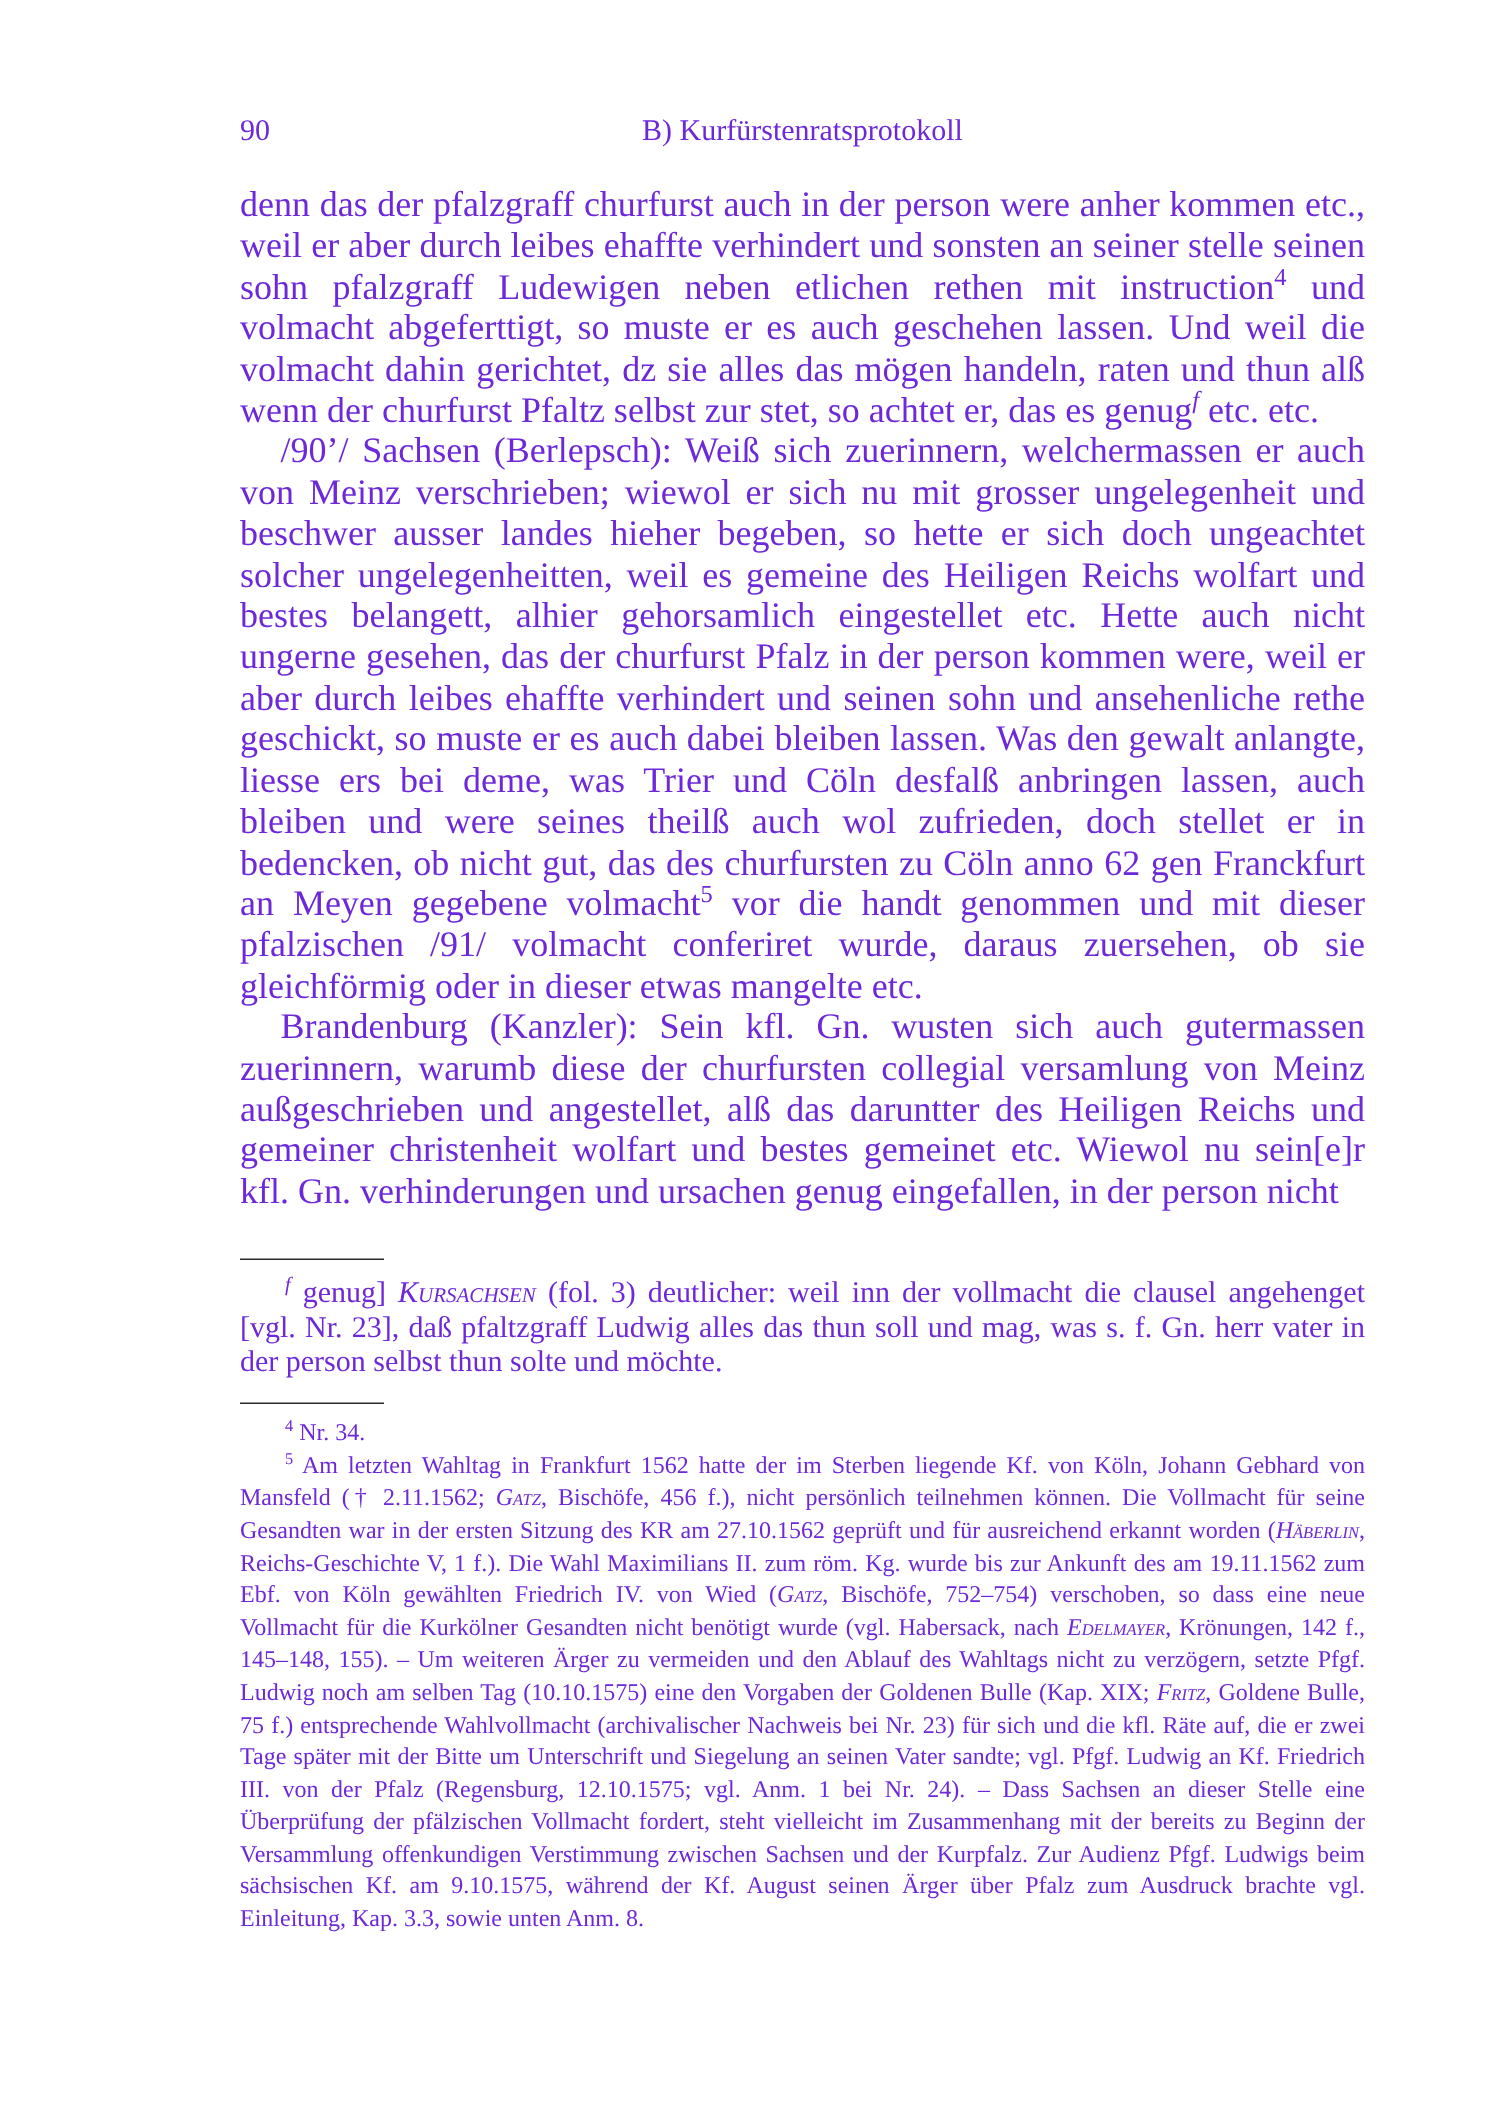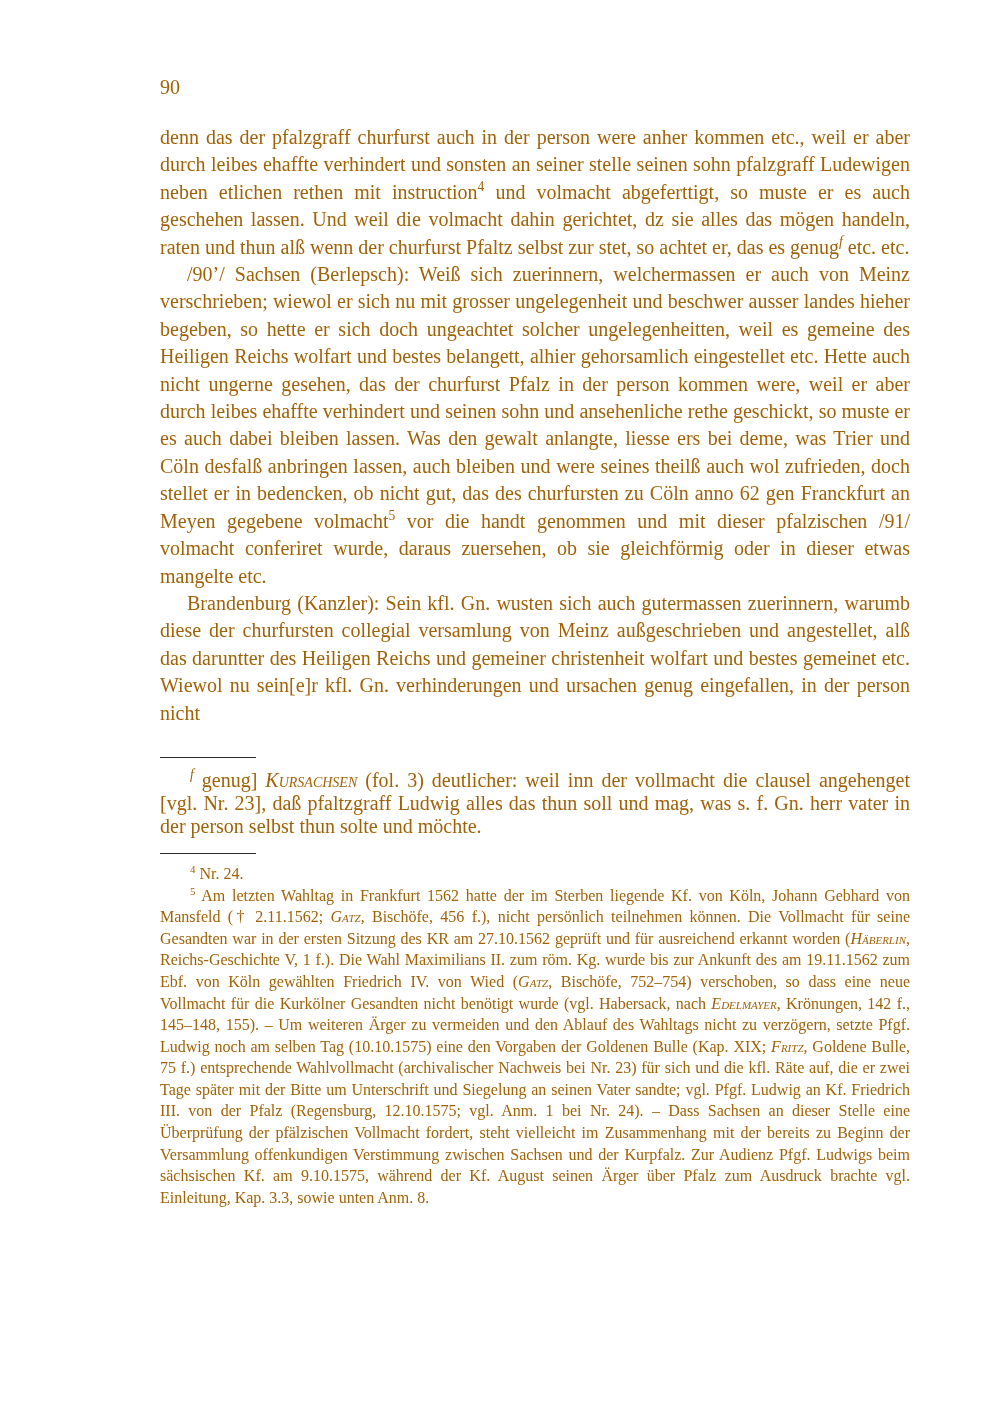--- a/index.html
+++ b/index.html
@@ -5,21 +5,21 @@
   html, body {
     margin: 0;
     padding: 0;
     background: #ffffff;
   }
   .page {
     position: relative;
     width: 1004px;
     height: 1418px;
     background: #ffffff;
-    color: #a16207;
+    color: #6d28d9;
     font-family: "Liberation Serif", "DejaVu Serif", serif;
     box-sizing: border-box;
     padding: 76px 94px 0 160px;
     overflow: hidden;
   }
   
   .running-head {
     position: relative;
     height: 30px;
     margin-bottom: 18px;
@@ -30,21 +30,21 @@
     left: 0;
     top: 0;
   }
   .head-title {
     display: block;
     text-align: center;
     width: 100%;
   }
   
   .body-text {
-    font-size: 20px;
+    font-size: 24px;
     line-height: 27.4px;
     text-align: justify;
   }
   .para { margin: 0; }
   .para.indent { text-indent: 27px; }
   
   .fn-rule {
     width: 96px;
     border: 0;
     border-top: 1.5px solid #2a2a2a;
@@ -82,34 +82,35 @@
     font-style: italic;
   }
 </style>
 </head>
 <body>
 
 <div class="page">
 
   <header class="running-head">
     <span class="pagenum">90</span>
+    <span class="head-title">B) Kurfürstenratsprotokoll</span>
   </header>
 
   <main class="body-text">
     <p class="para"><span class="seg-roman">denn das der pfalzgraff churfurst auch in der person were anher kommen etc., weil er aber durch leibes ehaffte verhindert und sonsten an seiner stelle seinen sohn pfalzgraff Ludewigen neben etlichen rethen mit instruction</span><span class="seg-sup">4</span><span class="seg-roman"> und volmacht abgeferttigt, so muste er es auch geschehen lassen. Und weil die volmacht dahin gerichtet, dz sie alles das mögen handeln, raten und thun alß wenn der churfurst Pfaltz selbst zur stet, so achtet er, das es genug</span><span class="seg-sup-italic">f</span><span class="seg-roman"> etc. etc.</span></p>
     <p class="para indent"><span class="seg-roman">/90’/ </span><span class="seg-italic">Sachsen (Berlepsch):</span><span class="seg-roman"> Weiß sich zuerinnern, welchermassen er auch von Meinz verschrieben; wiewol er sich nu mit grosser ungelegenheit und beschwer ausser landes hieher begeben, so hette er sich doch ungeachtet solcher ungelegenheitten, weil es gemeine des Heiligen Reichs wolfart und bestes belangett, alhier gehorsamlich eingestellet etc. Hette auch nicht ungerne gesehen, das der churfurst Pfalz in der person kommen were, weil er aber durch leibes ehaffte verhindert und seinen sohn und ansehenliche rethe geschickt, so muste er es auch dabei bleiben lassen. Was den gewalt anlangte, liesse ers bei deme, was Trier und Cöln desfalß anbringen lassen, auch bleiben und were seines theilß auch wol zufrieden, doch stellet er in bedencken, ob nicht gut, das des churfursten zu Cöln anno 62 gen Franckfurt an Meyen gegebene volmacht</span><span class="seg-sup">5</span><span class="seg-roman"> vor die handt genommen und mit dieser pfalzischen /91/ volmacht conferiret wurde, daraus zuersehen, ob sie gleichförmig oder in dieser etwas mangelte etc.</span></p>
     <p class="para indent"><span class="seg-italic">Brandenburg (Kanzler):</span><span class="seg-roman"> Sein kfl. Gn. wusten sich auch gutermassen zuerinnern, warumb diese der churfursten collegial versamlung von Meinz außgeschrieben und angestellet, alß das daruntter des Heiligen Reichs und gemeiner christenheit wolfart und bestes gemeinet etc. Wiewol nu sein[e]r kfl. Gn. verhinderungen und ursachen genug eingefallen, in der person nicht</span></p>
   </main>
 
   <hr class="fn-rule first">
 
   <section class="fn-letter-section">
     <p class="fn-para"><span class="seg-sup-italic">f</span><span class="seg-roman"> genug] </span><span class="seg-sc-italic">Kursachsen</span><span class="seg-italic"> (fol. 3) deutlicher:</span><span class="seg-roman"> weil inn der vollmacht die clausel angehenget </span><span class="seg-italic">[vgl. Nr. 23],</span><span class="seg-roman"> daß pfaltzgraff Ludwig alles das thun soll und mag, was s. f. Gn. herr vater in der person selbst thun solte und möchte.</span></p>
   </section>
 
   <hr class="fn-rule second">
 
   <section class="fn-numbered-section">
-    <p class="fn-para"><span class="seg-sup">4</span><span class="seg-italic"> Nr. 24.</span></p>
+    <p class="fn-para"><span class="seg-sup">4</span><span class="seg-italic"> Nr. 34.</span></p>
     <p class="fn-para"><span class="seg-sup">5</span><span class="seg-italic"> Am letzten Wahltag in Frankfurt 1562 hatte der im Sterben liegende Kf. von Köln, Johann Gebhard von Mansfeld († 2.11.1562; </span><span class="seg-sc-italic">Gatz</span><span class="seg-italic">, Bischöfe, 456 f.), nicht persönlich teilnehmen können. Die Vollmacht für seine Gesandten war in der ersten Sitzung des KR am 27.10.1562 geprüft und für ausreichend erkannt worden (</span><span class="seg-sc-italic">Häberlin</span><span class="seg-italic">, Reichs-Geschichte V, 1 f.). Die Wahl Maximilians II. zum röm. Kg. wurde bis zur Ankunft des am 19.11.1562 zum Ebf. von Köln gewählten Friedrich IV. von Wied (</span><span class="seg-sc-italic">Gatz</span><span class="seg-italic">, Bischöfe, 752–754) verschoben, so dass eine neue Vollmacht für die Kurkölner Gesandten nicht benötigt wurde (vgl. Habersack, nach </span><span class="seg-sc-italic">Edelmayer</span><span class="seg-italic">, Krönungen, 142 f., 145–148, 155). – Um weiteren Ärger zu vermeiden und den Ablauf des Wahltags nicht zu verzögern, setzte Pfgf. Ludwig noch am selben Tag (10.10.1575) eine den Vorgaben der Goldenen Bulle (Kap. XIX; </span><span class="seg-sc-italic">Fritz</span><span class="seg-italic">, Goldene Bulle, 75 f.) entsprechende Wahlvollmacht (archivalischer Nachweis bei Nr. 23) für sich und die kfl. Räte auf, die er zwei Tage später mit der Bitte um Unterschrift und Siegelung an seinen Vater sandte; vgl. Pfgf. Ludwig an Kf. Friedrich III. von der Pfalz (Regensburg, 12.10.1575; vgl. Anm. 1 bei Nr. 24). – Dass Sachsen an dieser Stelle eine Überprüfung der pfälzischen Vollmacht fordert, steht vielleicht im Zusammenhang mit der bereits zu Beginn der Versammlung offenkundigen Verstimmung zwischen Sachsen und der Kurpfalz. Zur Audienz Pfgf. Ludwigs beim sächsischen Kf. am 9.10.1575, während der Kf. August seinen Ärger über Pfalz zum Ausdruck brachte vgl. Einleitung, Kap. 3.3, sowie unten Anm. 8.</span></p>
   </section>
 
 </div>
 
 </body></html>

